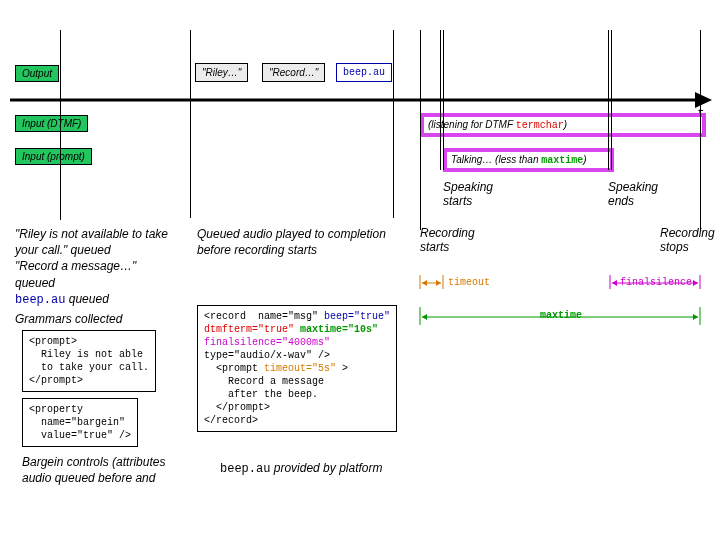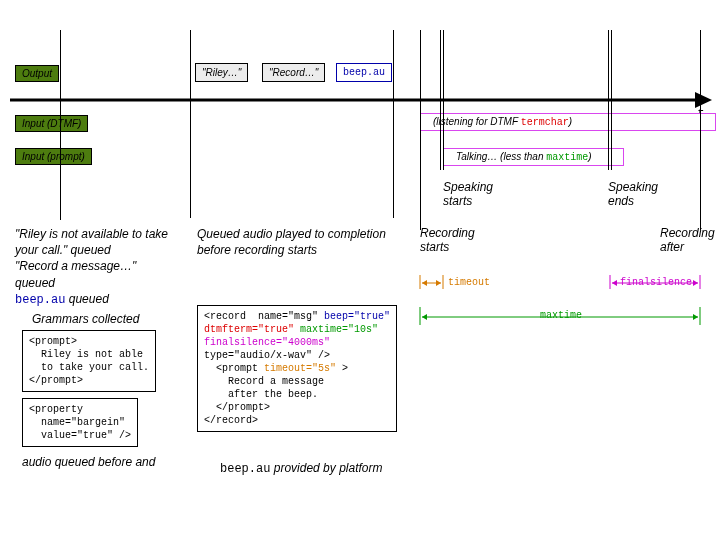--- a/index.html
+++ b/index.html
@@ -9,21 +9,21 @@
     font-size: 11px;
     background: #fff;
     width: 720px;
     height: 540px;
     position: relative;
   }
   .box {
     position: absolute;
     border: 1px solid #000;
     padding: 2px 6px;
-    background: #4d7c0f;
+    background: #22c55e;
     font-size: 10px;
     font-style: italic;
   }
   .chip {
     position: absolute;
     border: 1px solid #000;
     padding: 3px 6px;
     background: #ececec;
     font-size: 10px;
     font-style: italic;
@@ -33,34 +33,34 @@
     position: absolute;
     border: 1px solid #00a;
     padding: 3px 6px;
     background: #fff;
     font-size: 10px;
     font-family: "Courier New", monospace;
     color: #00a;
   }
   .thin-box {
     position: absolute;
-    border: 1px solid #d946ef;
-    padding: 2px 12px;
+    border: 4px solid #d946ef;
+    padding: 2px 4px;
     background: #fff;
     font-size: 10px;
     font-style: italic;
   }
   .label {
     position: absolute;
     font-size: 12px;
     font-style: italic;
   }
   .mono { font-family: "Courier New", monospace; font-style: normal; }
   .blue { color: #00a; }
-  .green { color: #090; }
+  .green { color: #090; font-weight: bold; }
   .orange { color: #d57a00; }
   .magenta { color: #c0c; }
   .red { color: #d00; }
   .codebox {
     position: absolute;
     border: 1px solid #000;
     background: #fff;
     padding: 4px 6px;
     font-family: "Courier New", monospace;
     font-size: 10px;
@@ -111,30 +111,30 @@
   <div style="position:absolute;left:0;top:0;bottom:0;border-left:1px solid #000"></div>
   <div style="position:absolute;right:0;top:0;bottom:0;border-left:1px solid #000"></div>
 </div>
 
 <div class="vline" style="left:420px; top:30px; height:200px"></div>
 <div class="vline" style="left:700px; top:30px; height:200px"></div>
 
 <div class="label" style="left:443px; top:180px; width:60px">Speaking starts</div>
 <div class="label" style="left:608px; top:180px; width:60px">Speaking ends</div>
 <div class="label" style="left:420px; top:226px; width:60px">Recording starts</div>
-<div class="label" style="left:660px; top:226px; width:60px; text-align:left">Recording after</div>
+<div class="label" style="left:660px; top:226px; width:60px; text-align:left">Recording stops</div>
 
 <div class="label" style="left:15px; top:226px; width:170px; line-height:1.35">
   <div>"Riley is not available to take</div>
   <div>your call."  queued</div>
   <div>"Record a message…"</div>
   <div>queued</div>
   <div><span class="mono blue" style="font-style:normal">beep.au</span><span> queued</span></div>
 </div>
-<div class="label" style="left:32px; top:312px">Grammars collected</div>
+<div class="label" style="left:15px; top:312px">Grammars collected</div>
 
 <div class="label" style="left:197px; top:226px; width:200px; line-height:1.35">
   <div>Queued audio played to completion</div>
   <div>before recording starts</div>
 </div>
 
 <div class="codebox" style="left:22px; top:330px">&lt;prompt&gt;
   Riley is not able
   to take your call.
 &lt;/prompt&gt;</div>
@@ -171,19 +171,20 @@
   <polygon points="2,42 7,39 7,45" fill="#090"></polygon>
   <polygon points="278,42 273,39 273,45" fill="#090"></polygon>
   <line x1="0" y1="32" x2="0" y2="50" stroke="#090"></line>
   <line x1="280" y1="32" x2="280" y2="50" stroke="#090"></line>
 </svg>
 <div class="label mono orange" style="left:448px; top:277px; font-size:10px">timeout</div>
 <div class="label mono magenta" style="left:620px; top:277px; font-size:10px">finalsilence</div>
 <div class="label mono green" style="left:540px; top:310px; font-size:10px">maxtime</div>
 
 <div class="label" style="left:22px; top:454px; width:175px; line-height:1.35">
+  <div>Bargein controls (attributes</div>
   <div>audio queued before and</div>
 </div>
 
 <div class="label" style="left:220px; top:454px; width:230px; line-height:1.35">
   <div style="height:6px"></div>
   <div><span class="mono" style="font-style:normal">beep.au</span><span>  provided by platform</span></div>
 </div>
 
 </body></html>

